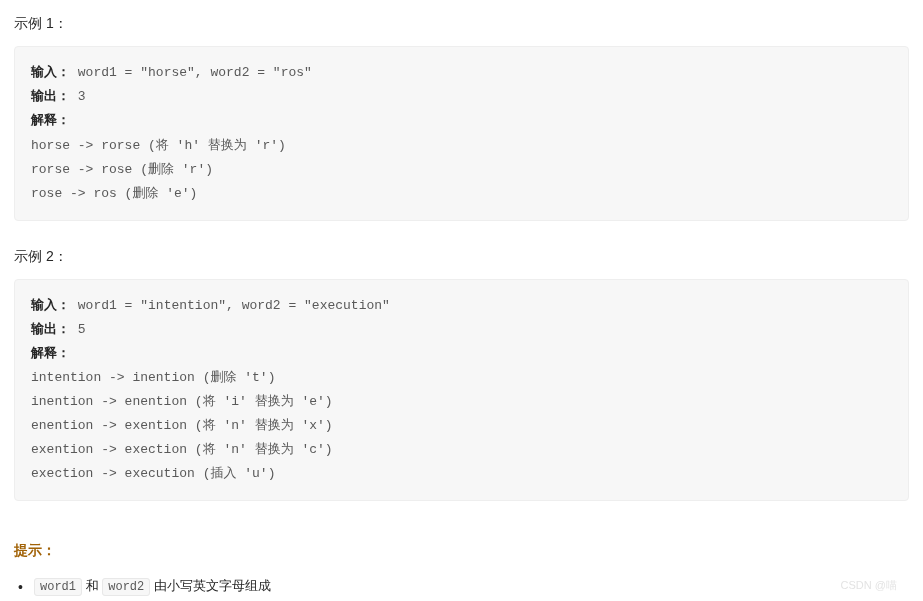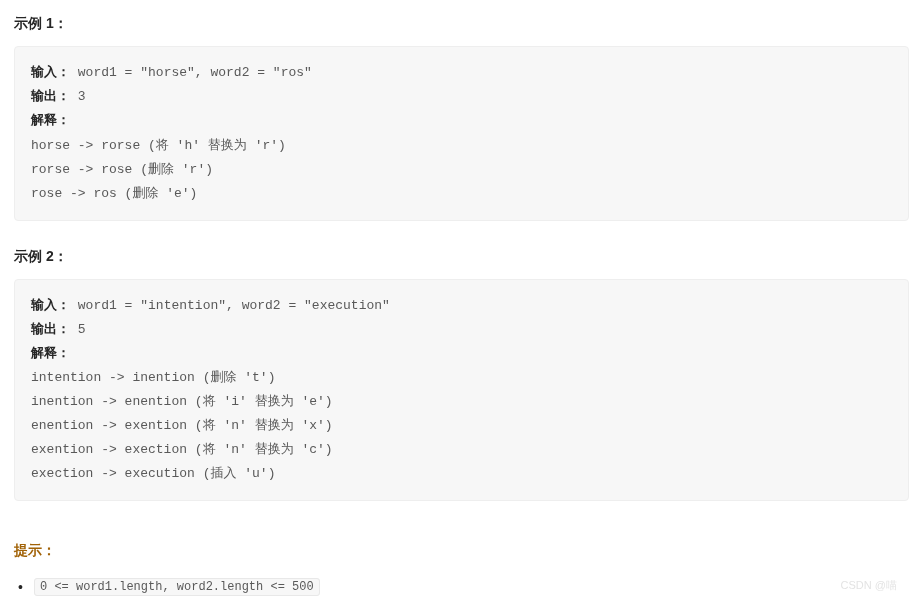--- a/index.html
+++ b/index.html
@@ -10,21 +10,21 @@
     body {
       font-family: -apple-system, BlinkMacSystemFont, "Segoe UI", "PingFang SC", "Microsoft YaHei", sans-serif;
       background: #ffffff;
       color: #262626;
       padding: 12px 14px;
       font-size: 14px;
       line-height: 1.6;
       width: 923px;
     }
     .example-heading {
-      font-weight: 700;
+      font-weight: 400;
       font-size: 14px;
       margin-bottom: 12px;
       color: #262626;
     }
     .code-block {
       background: #f7f7f7;
       border: 1px solid #eee;
       border-radius: 4px;
       padding: 14px 16px;
       font-family: "SFMono-Regular", Consolas, "Courier New", monospace;
@@ -103,20 +103,17 @@
 <span>intention -&gt; inention (删除 't')</span>
 <span>inention -&gt; enention (将 'i' 替换为 'e')</span>
 <span>enention -&gt; exention (将 'n' 替换为 'x')</span>
 <span>exention -&gt; exection (将 'n' 替换为 'c')</span>
 <span>exection -&gt; execution (插入 'u')</span></div>
 
 <div class="hints-heading">提示：</div>
 
 <ul class="hints-list">
   <li>
-    <span class="inline-code">0 &lt;= word1.length, word2.length &lt;= 500</span>
-  </li>
-  <li>
     <span class="inline-code">word1</span><span> 和 </span><span class="inline-code">word2</span><span> 由小写英文字母组成</span>
   </li>
 </ul>
 
 <div class="watermark">CSDN @喵</div>
 
 </body></html>

